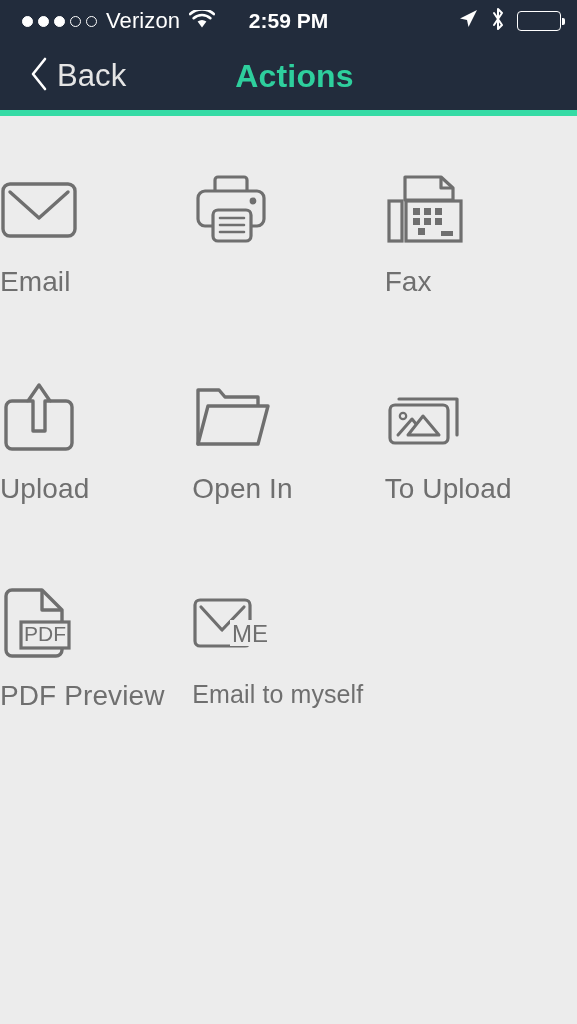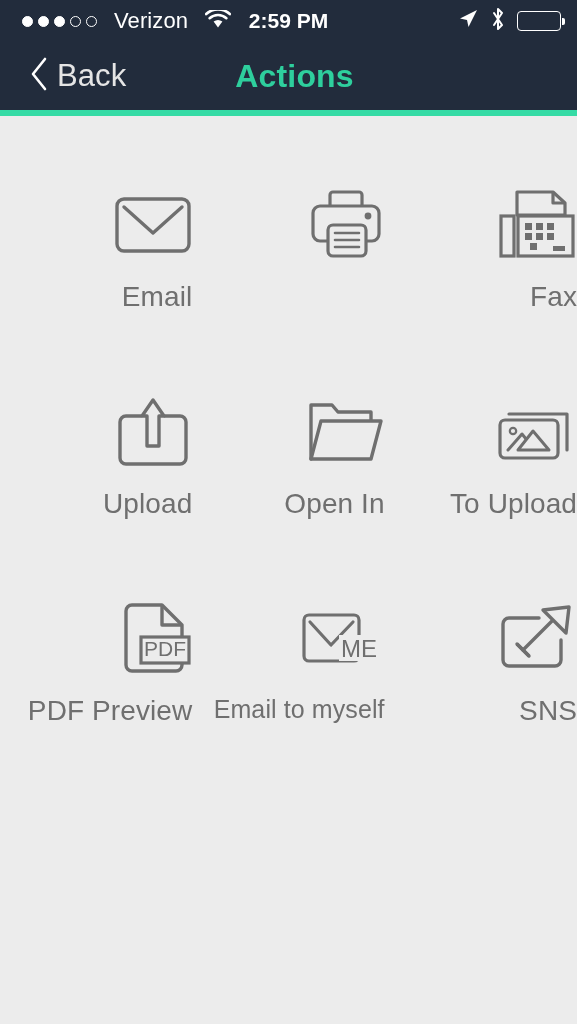--- a/index.html
+++ b/index.html
@@ -28,21 +28,21 @@
     background: #222c3c;
     display: flex;
     align-items: center;
     color: #ffffff;
   }
   .status-left {
     position: absolute;
     left: 22px;
     display: flex;
     align-items: center;
-    gap: 17px;
+    gap: 9px;
   }
   .signal-dots { display: flex; align-items: center; gap: 5px; }
   .dot {
     width: 11px; height: 11px;
     border-radius: 50%;
     border: 1.6px solid #ffffff;
   }
   .dot.filled { background: #ffffff; }
   .carrier {
     font-size: 22px;
@@ -134,23 +134,23 @@
     position: absolute;
     top: 116px; left: 0;
     width: 577px;
     display: grid;
     grid-template-columns: repeat(3, 1fr);
     grid-auto-rows: 207px;
   }
   .grid-item {
     display: flex;
     flex-direction: column;
-    align-items: flex-end;
+    align-items: flex-start;
     justify-content: flex-start;
-    padding-top: 69px;
+    padding-top: 54px;
     cursor: pointer;
   }
   .icon-wrap {
     height: 80px;
     display: flex;
     align-items: center;
     justify-content: center;
   }
   .item-label {
     margin-top: 16px;
@@ -312,27 +312,15 @@
         <svg width="84" height="60" viewBox="0 0 84 60">
           <path d="M8 52 A5 5 0 0 1 3 47 L3 11 A5 5 0 0 1 8 6 L53 6 A5 5 0 0 1 58 11 L58 47 A5 5 0 0 1 53 52 Z" stroke="#6f6f6f" stroke-width="3.2" fill="#ececec" stroke-linejoin="round"></path>
           <path d="M9 13 L30 36 L52 13" stroke="#6f6f6f" stroke-width="3.2" fill="none" stroke-linecap="round" stroke-linejoin="round"></path>
           <rect x="38" y="26" width="44" height="26" fill="#ececec"></rect>
           <text x="40" y="48" font-family="Liberation Sans, sans-serif" font-size="24" fill="#6f6f6f">ME</text>
         </svg>
       </div>
       <div class="item-label small">Email to myself</div>
     </div>
 
-    <div class="grid-item">
-      <div class="icon-wrap">
-        <svg width="80" height="74" viewBox="0 0 80 74">
-          <path d="M42 16 L12 16 A6 6 0 0 0 6 22 L6 58 A6 6 0 0 0 12 64 L58 64 A6 6 0 0 0 64 58 L64 38" stroke="#6f6f6f" stroke-width="3.4" fill="none" stroke-linecap="round" stroke-linejoin="round"></path>
-          <path d="M26 48 L62 12" stroke="#6f6f6f" stroke-width="3.4" fill="none" stroke-linecap="round"></path>
-          <path d="M20 42 L32 54" stroke="#6f6f6f" stroke-width="3.4" fill="none" stroke-linecap="round"></path>
-          <path d="M20 42 L26 48 M32 54 L26 48" stroke="#6f6f6f" stroke-width="3.4" fill="none"></path>
-          <path d="M46 8 L72 5 L69 31 Z" stroke="#6f6f6f" stroke-width="3.4" fill="#ececec" stroke-linejoin="round"></path>
-        </svg>
-      </div>
-      <div class="item-label">SNS</div>
-    </div>
 
   </div>
 </div>
 
 </body></html>

